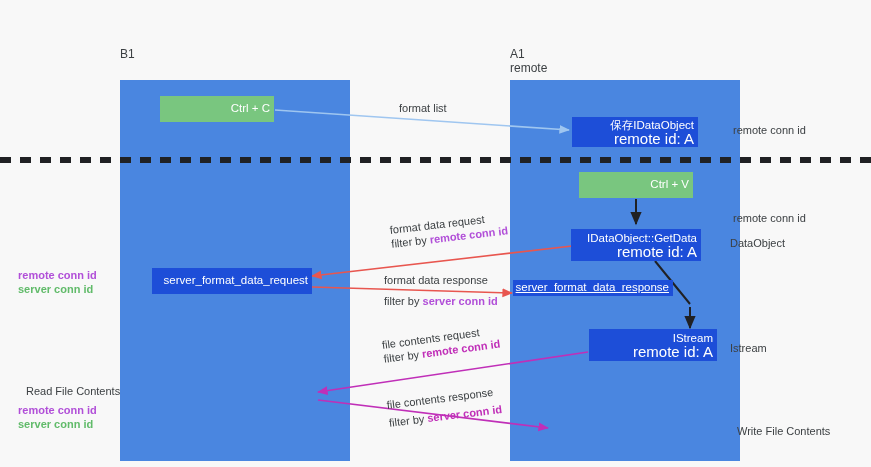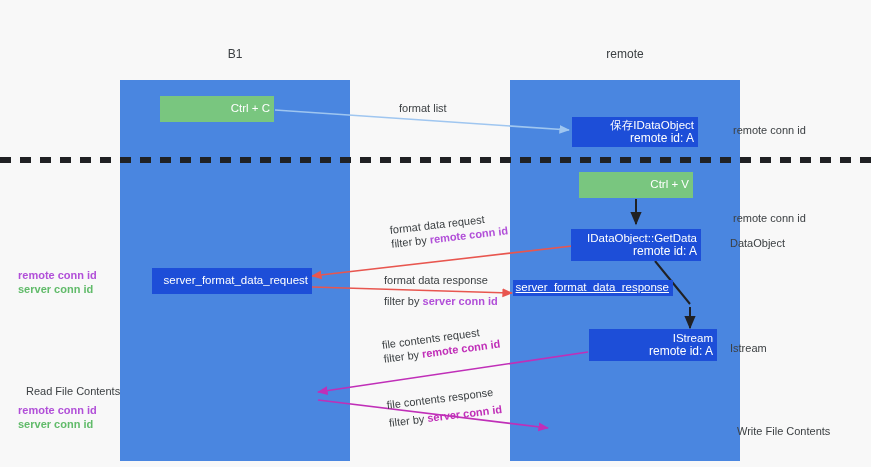--- a/index.html
+++ b/index.html
@@ -15,40 +15,40 @@
   svg.layer{position:absolute;left:0;top:0;width:871px;height:467px;pointer-events:none;}
 
   
   .title{
     position:absolute;left:0;top:6px;width:871px;
     text-align:center;font-size:15px;line-height:19px;color:#3c4043;
   }
 
   
   .lane-head{
-    position:absolute;text-align:center;font-size:12px;line-height:14px;color:#3c4043;
+    position:absolute;font-size:12px;line-height:14px;color:#3c4043;
   }
 
   
   .lane{position:absolute;background:#4a86e0;}
 
   
   .node{
     position:absolute;
     display:flex;align-items:flex-end;justify-content:center;
     flex-direction:column;
     text-align:center;
     color:#ffffff;
     font-size:11.5px;line-height:13.5px;
     box-sizing:border-box;
     padding:2px 4px;
   }
   .node.green{background:#79c67f;}
   .node.orange{background:#1d4ed8;}
-  .node .l2{font-size:12px;}
+  .node .l2{font-size:15px;}
 
   
   .elabel{
     position:absolute;
     font-size:11px;line-height:14px;
     color:#3c4043;
     white-space:nowrap;
   }
   .elabel.rot{transform-origin:left top;}
   .elabel .purple{color:#b14fd8;font-weight:bold;}
@@ -65,20 +65,21 @@
 </head>
 <body>
 
 <div class="stage">
 
 
   <div class="lane-head" style="left:120px;top:47px;width:230px;">
     <div>B1</div>
   </div>
   <div class="lane-head" style="left:510px;top:47px;width:230px;">
+    <div>A1</div>
     <div>remote</div>
   </div>
 
   <div class="lane" style="left:120px;top:80px;width:230px;height:381px;"></div>
   <div class="lane" style="left:510px;top:80px;width:230px;height:381px;"></div>
 
   <svg class="layer" viewBox="0 0 871 467">
     <defs>
       <marker id="ah-blue" markerWidth="7" markerHeight="7" refX="6" refY="3.2" orient="auto">
         <path d="M0,0.4 L6.6,3.2 L0,6 z" fill="#9fc6f0"></path>

